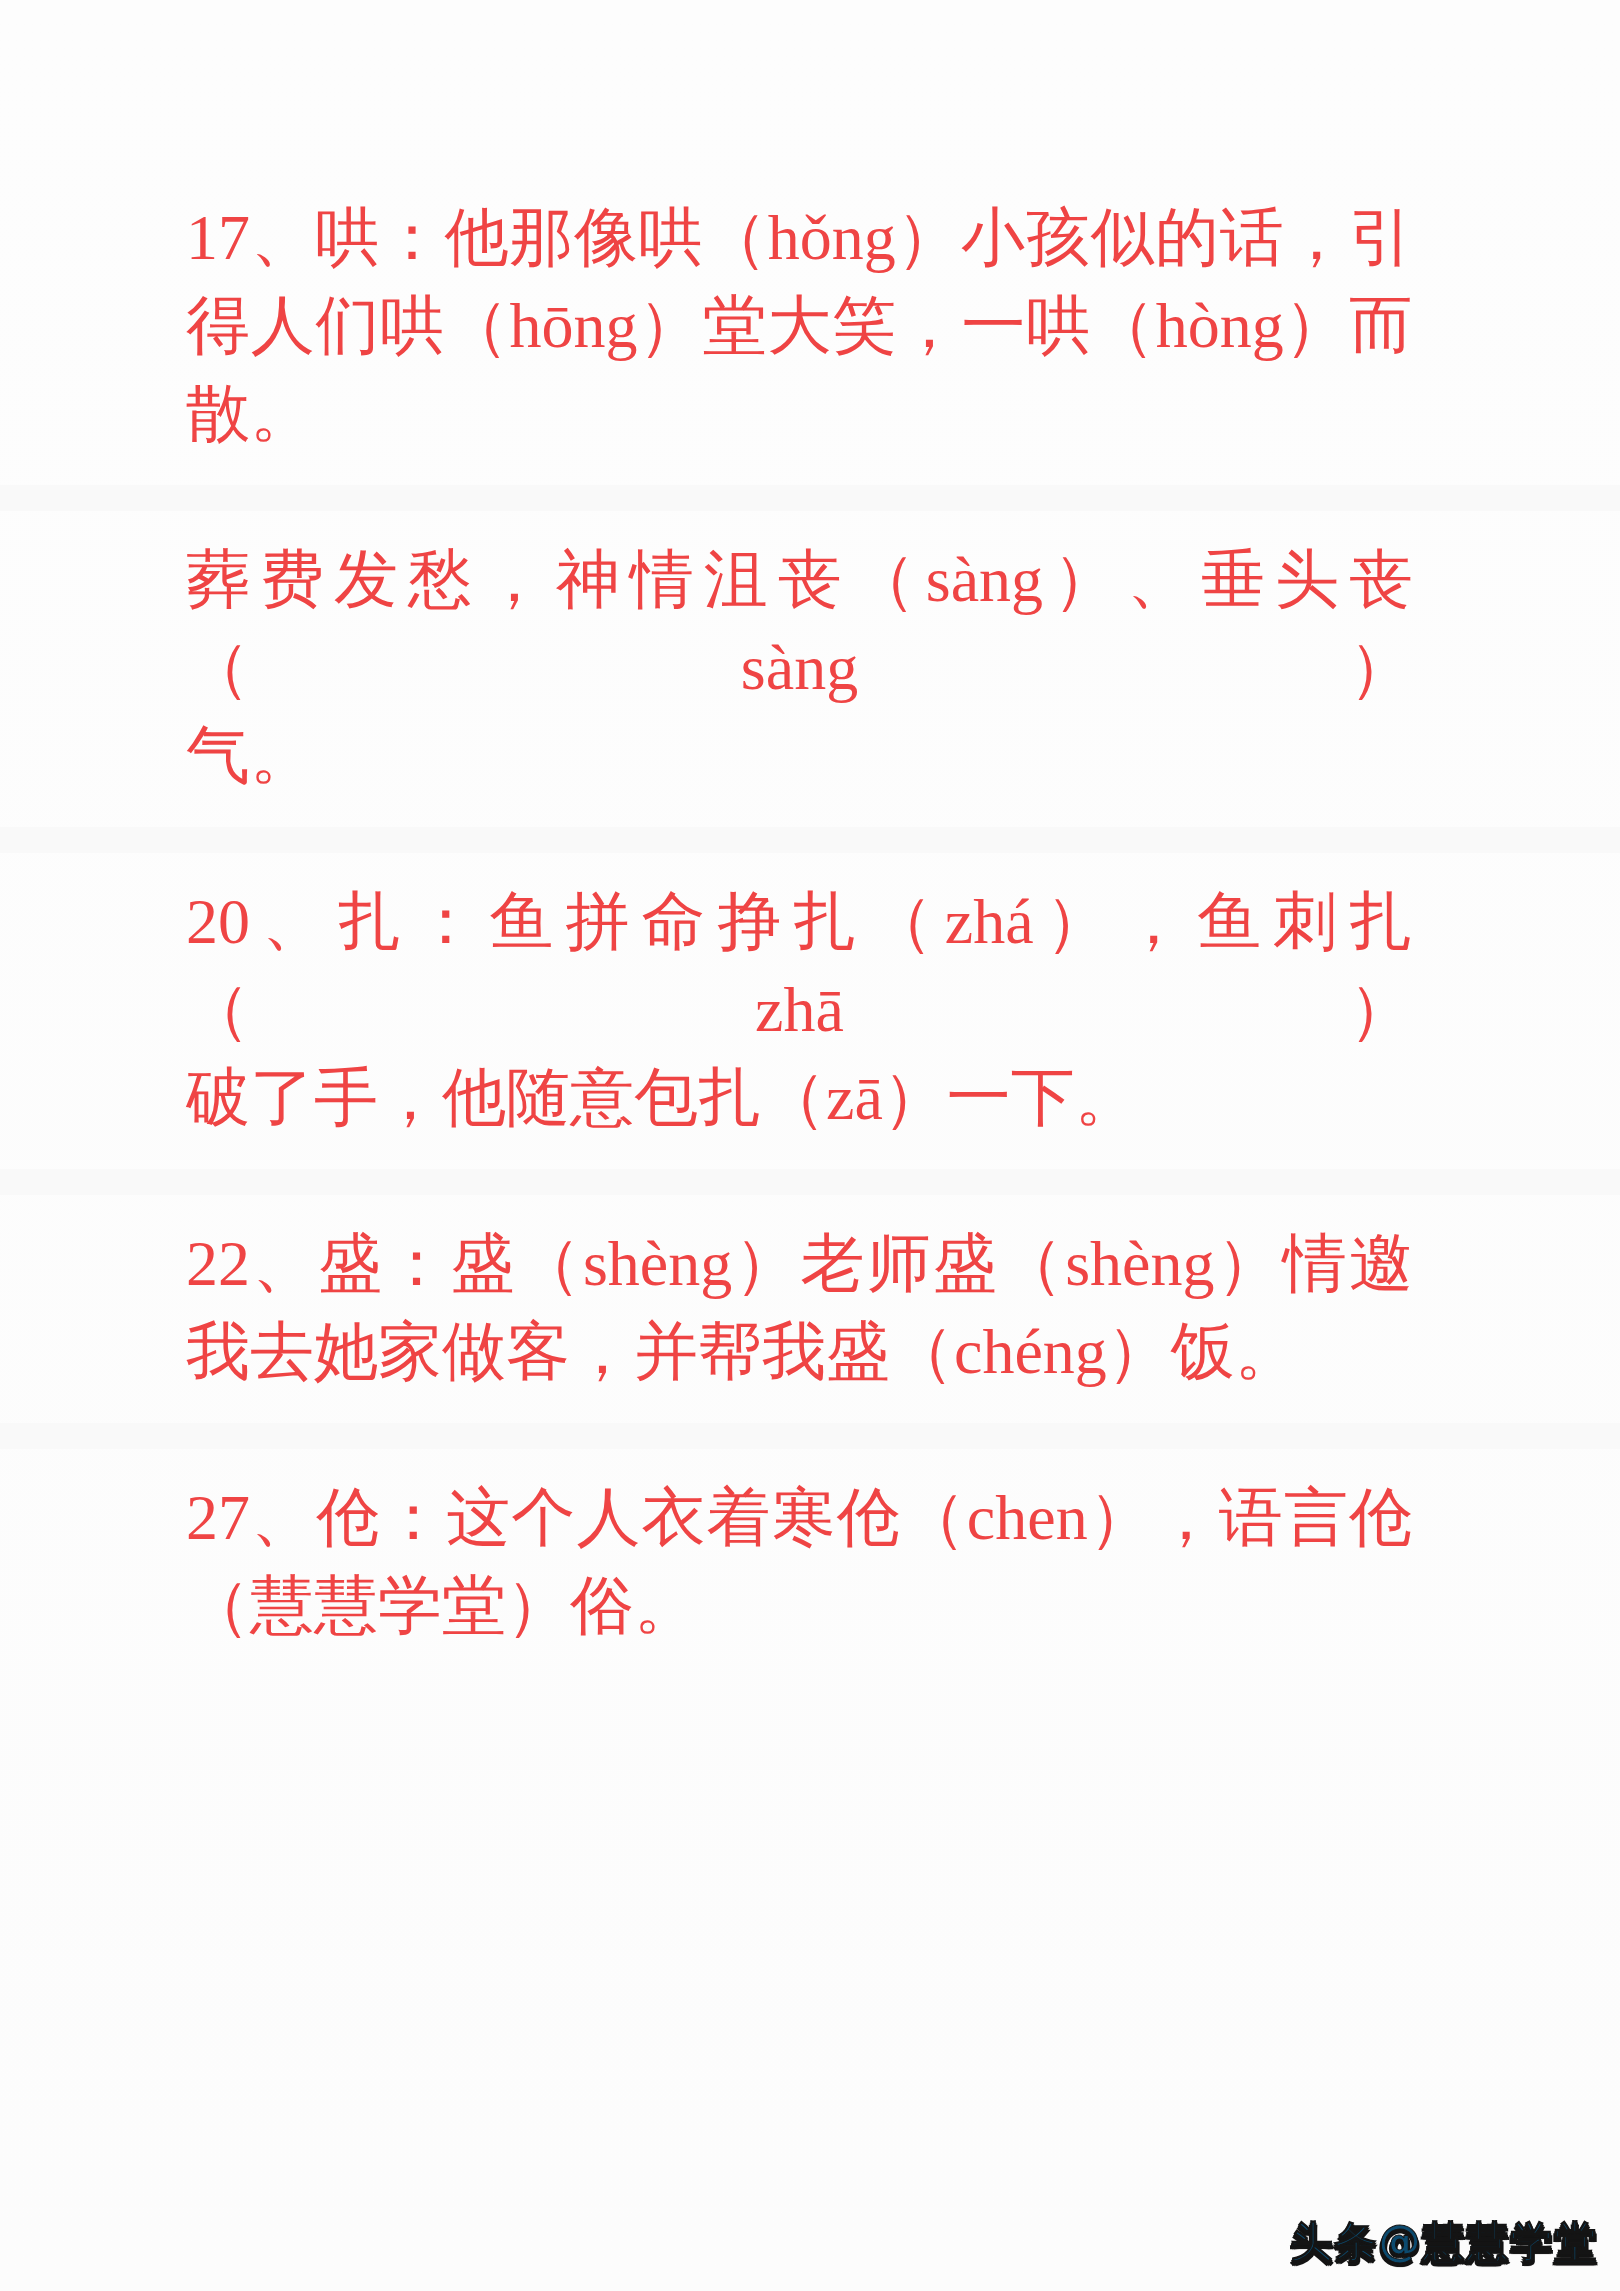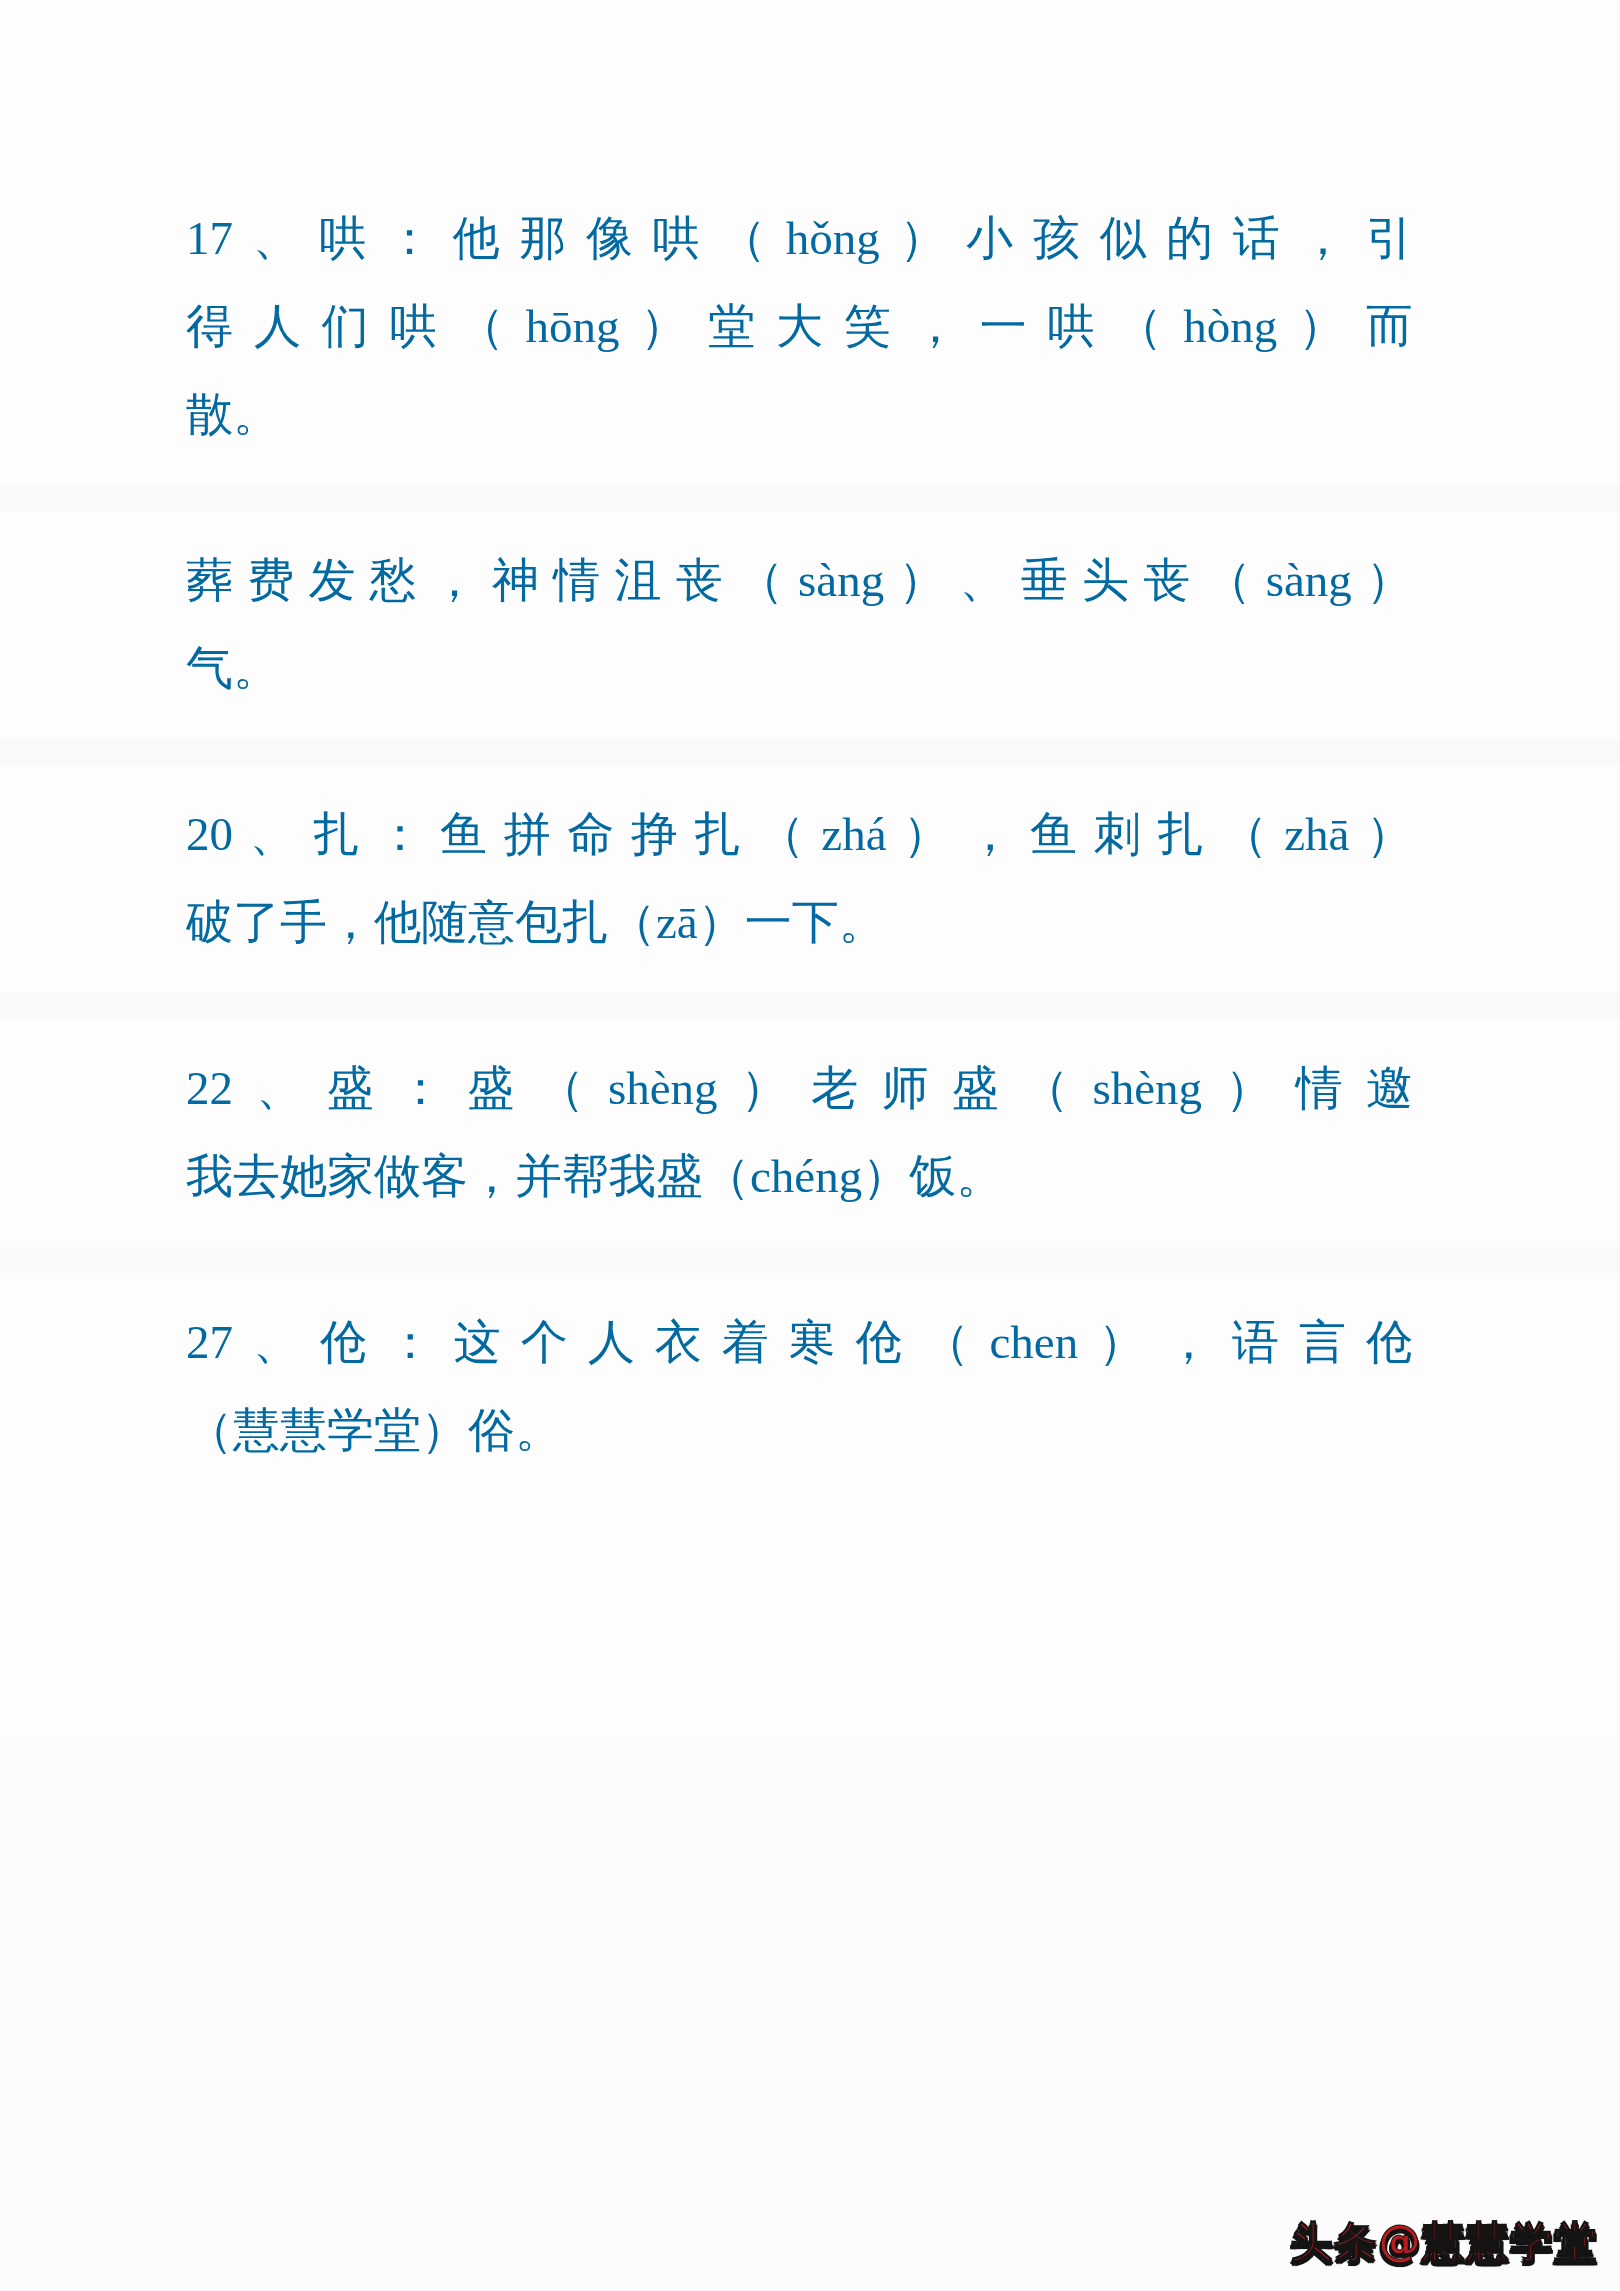--- a/index.html
+++ b/index.html
@@ -17,22 +17,22 @@
   }
   .page {
     position: absolute;
     inset: 0;
   }
   .content {
     position: absolute;
     left: 186px;
     top: 194px;
     width: 1227px;
-    color: #0369a1;
-    font-size: 47px;
+    color: #ef4444;
+    font-size: 64px;
     line-height: 88px;
     font-family: Liberation Serif, serif;
   }
   .entry {
     margin-bottom: 78px;
     position: relative;
   }
   
   .entry::before {
     content: "";
@@ -54,21 +54,21 @@
   }
   .watermark {
     position: absolute;
     right: 21.6px;
     bottom: 21.6px;
     font-family: "DejaVu Sans", "Liberation Sans", sans-serif;
     font-weight: bold;
     font-size: 42px;
     letter-spacing: 2px;
     white-space: nowrap;
-    color: #b91c1c;
+    color: #0c4a6e;
     -webkit-text-stroke: 1px #141414;
     text-shadow:
       0 3.9px 1px #141414,
       2px 3.9px 0 #141414,
       -2px 3.9px 0 #141414,
       1px 2px 0 #141414,
       -1px 2px 0 #141414;
   }
 </style>
 </head>

